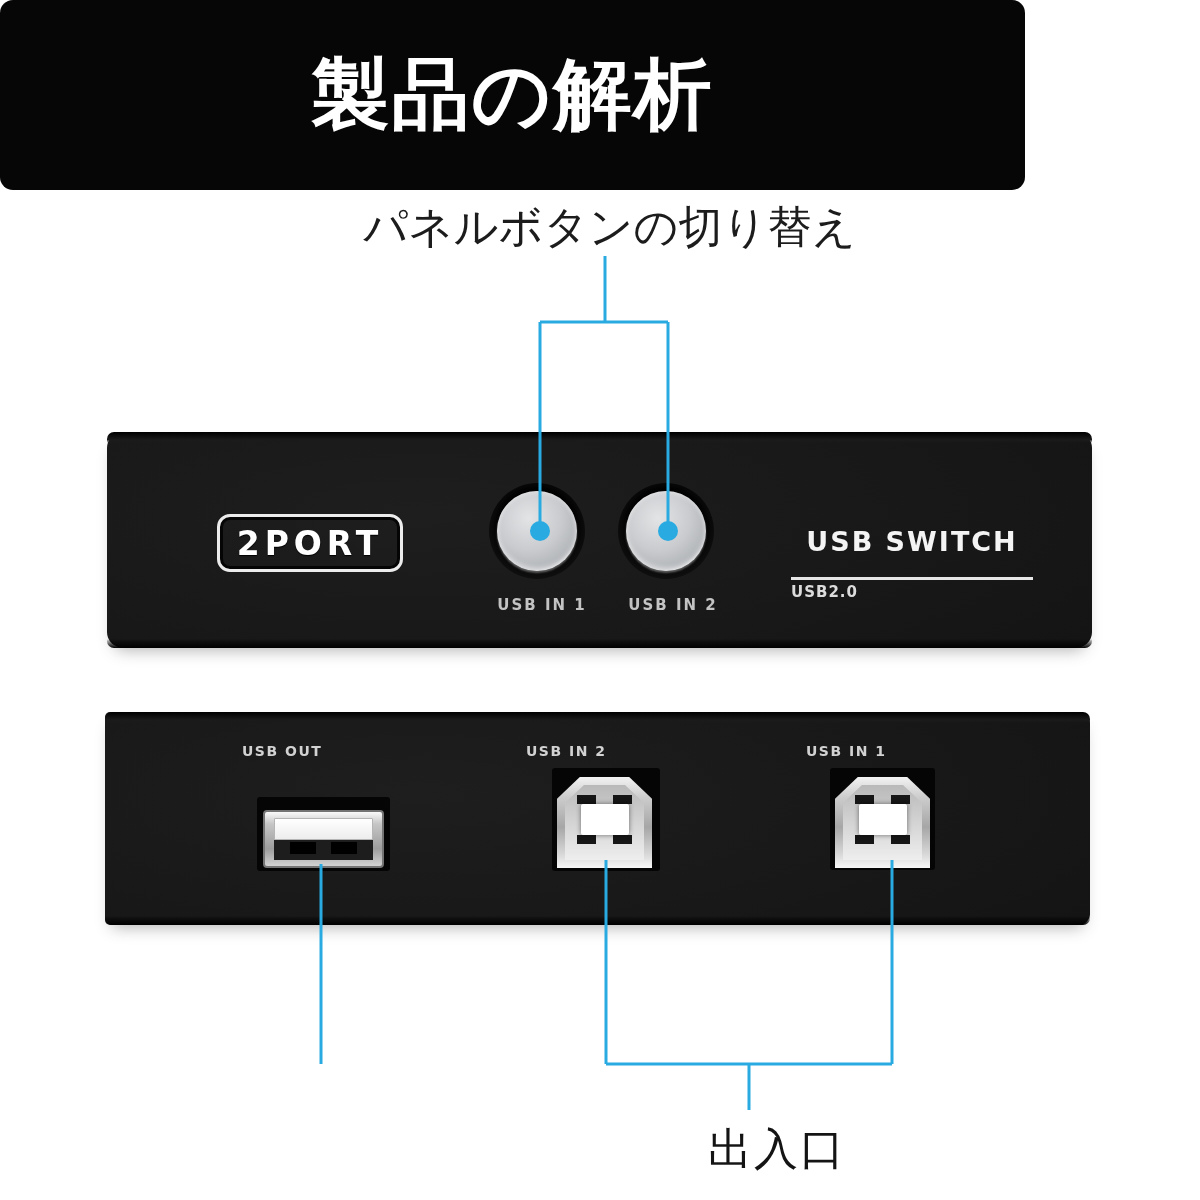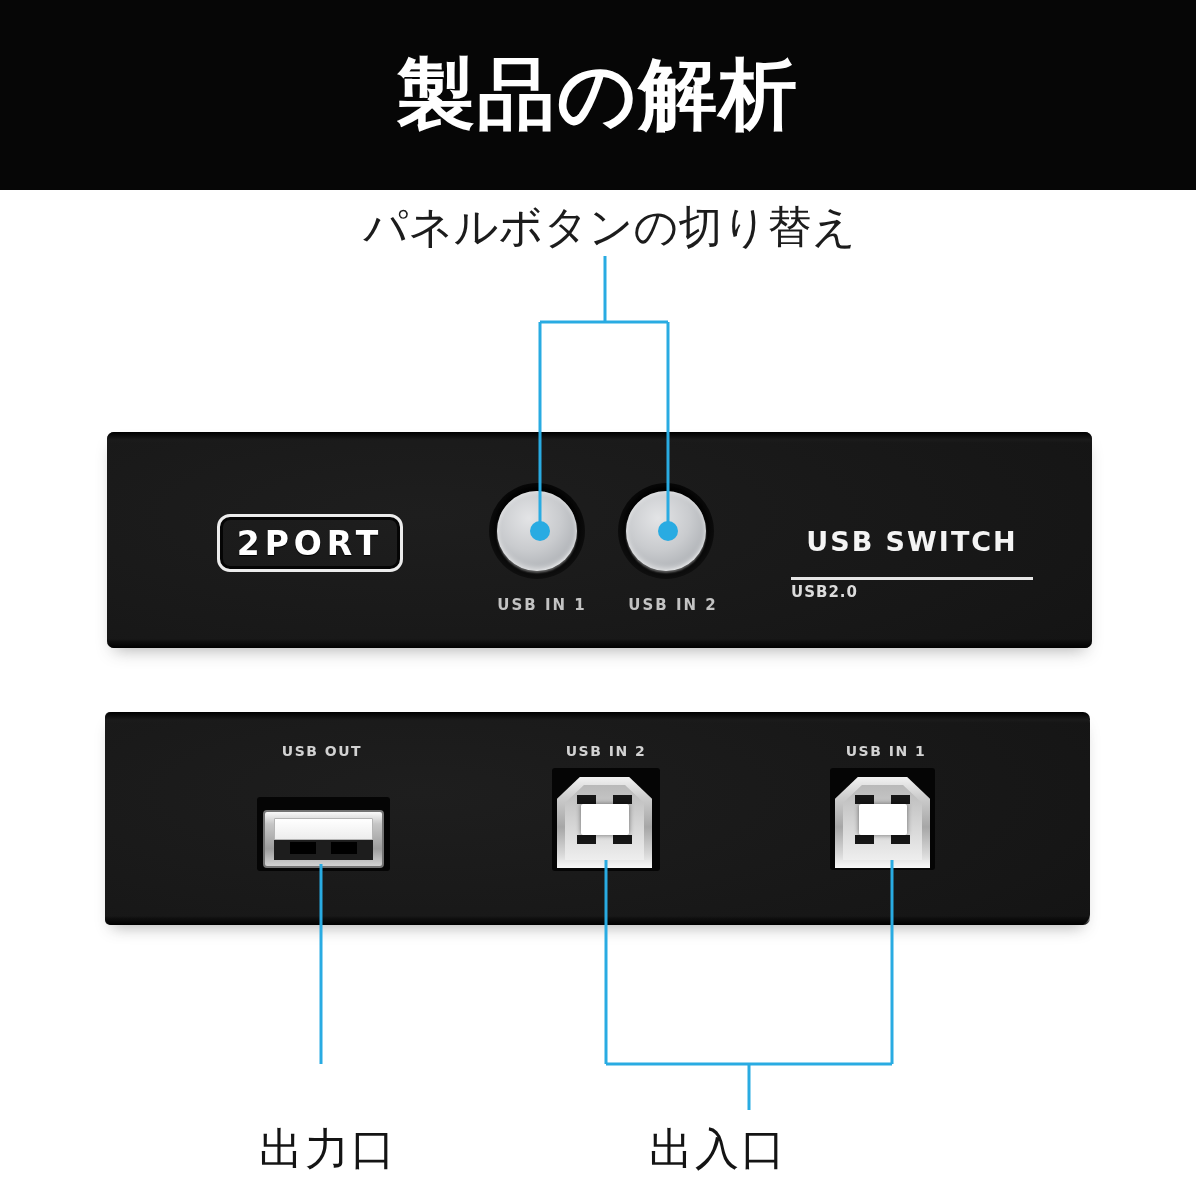--- a/index.html
+++ b/index.html
@@ -2,44 +2,44 @@
 <html><head>
 <meta charset="utf-8">
 <style>
   html,body{margin:0;padding:0;background:#ffffff;}
   #canvas{
     position:relative;width:1200px;height:1200px;overflow:hidden;
     background:#ffffff;font-family:"DejaVu Sans","Liberation Sans",sans-serif;
   }
   
   .header-bar{
-    position:absolute;left:0;top:0;width:1196px;height:190px;
-    background:#060606;display:flex;align-items:center;justify-content:center;
+    position:absolute;left:0;top:0;width:1025px;height:190px;
+    background:#060606;display:flex;align-items:center;justify-content:center;border-radius:13px;
   }
   .page-title{
     color:#ffffff;font-size:78px;font-weight:700;letter-spacing:2px;white-space:nowrap;
   }
   
   .callout-top{
     position:absolute;left:10px;top:198px;width:1200px;text-align:center;
     font-size:44px;color:#1c1c1c;font-weight:500;letter-spacing:0px;white-space:nowrap;
   }
   .callout-bottom{
     position:absolute;top:1120px;width:220px;text-align:center;
     font-size:44px;color:#141414;font-weight:500;letter-spacing:2px;white-space:nowrap;
   }
   .callout-out{left:218px;}
-  .callout-io{left:608px;font-family:Liberation Serif, serif;}
+  .callout-io{left:667px;font-family:Liberation Serif, serif;}
   
   .lines-svg{position:absolute;left:0;top:0;width:1200px;height:1200px;z-index:20;pointer-events:none;}
   
   .device{
     position:absolute;
     background:radial-gradient(130% 170% at 32% 38%, #1e1e1e 0%, #161616 52%, #0d0d0d 100%);
-    border-radius:7px;
+    border-radius:16px;
     box-shadow:0 9px 16px -7px rgba(60,60,60,.40);
   }
   .device::before{ 
     content:"";position:absolute;left:0;right:0;top:0;height:11px;
     background:linear-gradient(180deg,#000 0%,#1b1b1b 70%,rgba(0,0,0,0) 100%);
     border-radius:7px 7px 0 0;
   }
   .device::after{ 
     content:"";position:absolute;left:0;right:0;bottom:0;height:9px;
     background:linear-gradient(0deg,#000 0%,rgba(0,0,0,.35) 75%,rgba(0,0,0,0) 100%);
@@ -80,21 +80,21 @@
   .brand-title{
     color:#f4f4f4;font-size:27px;font-weight:700;letter-spacing:2px;white-space:nowrap;
     padding-bottom:20px;border-bottom:3px solid #e6e6e6;text-align:center;
   }
   .brand-sub{
     color:#dcdcdc;font-size:15px;font-weight:700;letter-spacing:1px;
     text-align:left;margin-top:3px;
   }
   
   .rear-port-label{
-    position:absolute;top:31px;width:160px;text-align:center;
+    position:absolute;top:31px;width:160px;text-align:left;
     color:#d2d2d2;font-size:14px;font-weight:700;letter-spacing:1.5px;white-space:nowrap;
   }
   .rpl-out{left:137px;}
   .rpl-in2{left:421px;}
   .rpl-in1{left:701px;}
   .port-recess{position:absolute;background:#050505;border-radius:3px;}
   .recess-a{left:152px;top:85px;width:133px;height:74px;}
   .recess-b2{left:447px;top:56px;width:108px;height:103px;}
   .recess-b1{left:725px;top:56px;width:105px;height:102px;}
   .usb-a-shell{
@@ -191,16 +191,15 @@
     <div class="port-recess recess-b1">
       <div class="usb-b-shell">
         <div class="usb-b-inner"></div>
         <div class="usb-b-tabs tabs-top"></div>
         <div class="usb-b-tabs tabs-bottom"></div>
         <div class="usb-b-center"></div>
       </div>
     </div>
   </div>
 
-  <div class="callout-bottom callout-out">出力口</div>
   <div class="callout-bottom callout-io">出入口</div>
 
 </div>
 
 </body></html>

